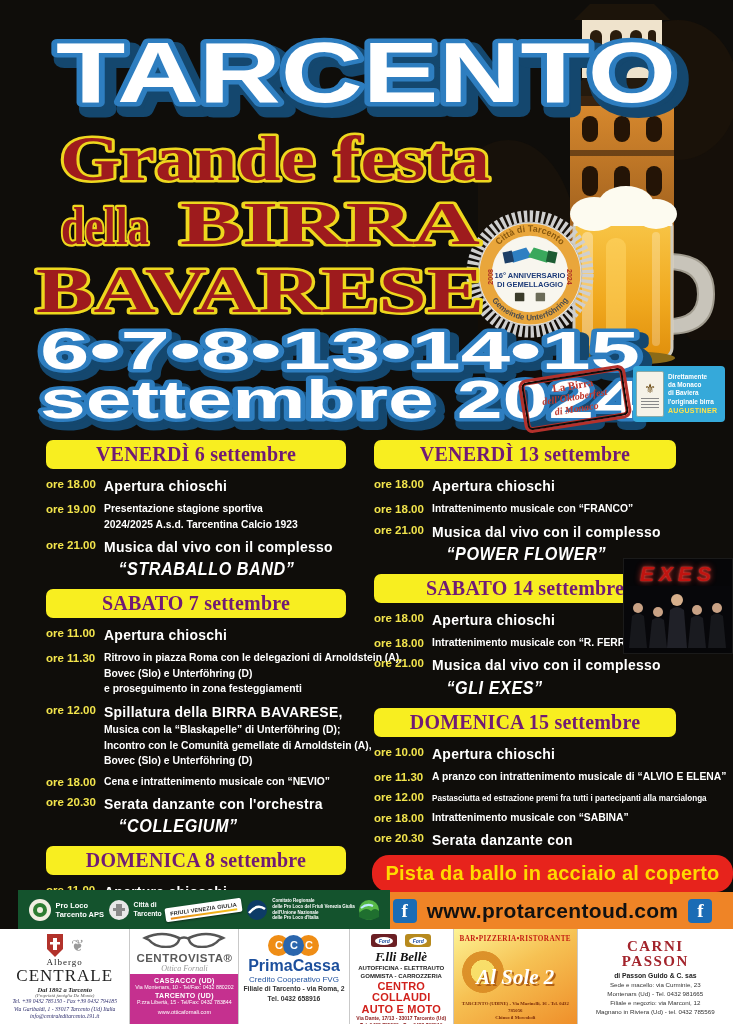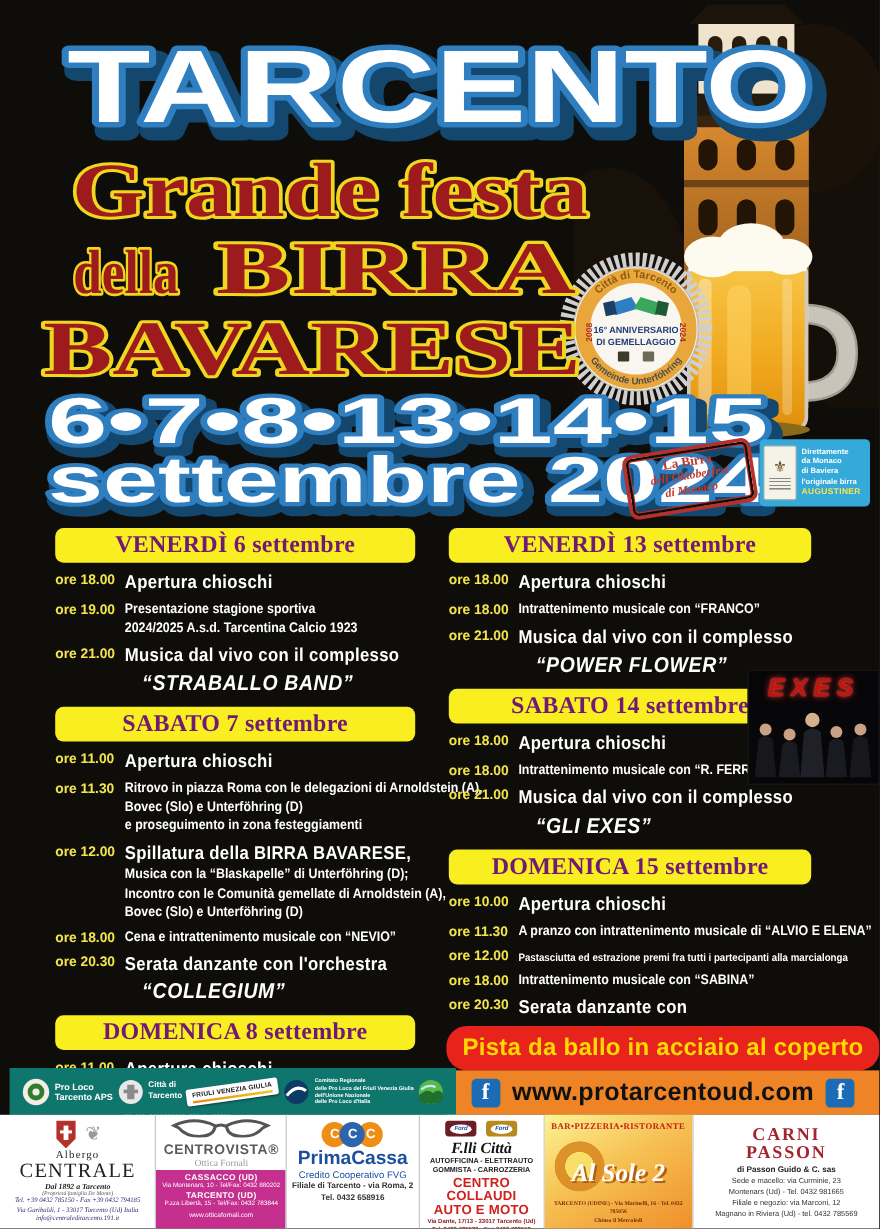--- a/index.html
+++ b/index.html
@@ -58,21 +58,21 @@
   .exes-box svg{display:block;}
 
   
   .banner-red{position:absolute;left:372px;top:855px;width:361px;height:37px;background:#e7231c;z-index:8;
               color:#ffd900;font-weight:bold;font-size:20px;text-align:center;line-height:37px;letter-spacing:.2px;border-radius:17px;}
   .site-bar{position:absolute;left:372px;top:892px;width:361px;height:37px;background:#ef8426;z-index:8;
             display:flex;align-items:center;justify-content:center;gap:10px;}
   .site-url{color:#111;font-weight:bold;font-size:21px;letter-spacing:.3px;}
   .fb{width:24px;height:24px;background:#1b6cb5;border-radius:4px;color:#fff;font-family:"Liberation Serif",serif;
       font-weight:bold;font-size:19px;text-align:center;line-height:24px;}
-  .partners-bar{position:absolute;left:8px;top:890px;width:372px;height:39px;background:#0f766e;z-index:8;
+  .partners-bar{position:absolute;left:18px;top:890px;width:372px;height:39px;background:#14532d;z-index:8;
                 display:flex;align-items:center;justify-content:space-evenly;padding:0 6px;box-sizing:border-box;}
   .pl-group{display:flex;align-items:center;gap:4px;color:#fff;}
   .pl-text{font-size:7.5px;font-weight:bold;line-height:1.2;}
   .pl-tiny{font-size:4.5px;font-weight:bold;line-height:1.25;}
   .fvg-card{background:#fff;border-radius:2px;transform:rotate(-8deg);padding:3px 5px 2px;box-shadow:0 1px 2px #0007;}
   .fvg-text{font-size:5.5px;font-weight:bold;color:#1a1a1a;letter-spacing:.2px;}
   .fvg-underline{height:2px;background:linear-gradient(90deg,#e88b18,#f5c51d);margin-top:1px;}
 
   
   .sponsors{position:absolute;left:0;top:929px;width:733px;height:95px;background:#fff;z-index:8;display:flex;}
@@ -81,21 +81,21 @@
   .sp-albergo{width:135px;font-family:"Liberation Serif",serif;color:#222;}
   .alb-logos{display:flex;justify-content:center;align-items:center;gap:6px;height:24px;}
   .alb-name-sm{font-size:9px;letter-spacing:1px;}
   .alb-name{font-size:17px;letter-spacing:1px;line-height:1;}
   .alb-tag{font-size:6.5px;font-style:italic;font-weight:bold;margin-top:2px;}
   .alb-sub{font-size:4.8px;font-style:italic;color:#555;}
   .alb-line{font-size:5.6px;font-style:italic;color:#2a2a6a;line-height:1.35;}
   .sp-cv{width:113px;display:flex;flex-direction:column;padding:0;}
   .cv-top{padding:3px 2px 1px;}
   .cv-brand{font-size:11.5px;font-weight:bold;color:#5a5a5a;letter-spacing:.5px;}
-  .cv-script{font-size:8px;color:#999;font-family:"Liberation Serif",serif;}
+  .cv-script{font-size:8px;font-style:italic;color:#999;font-family:"Liberation Serif",serif;}
   .cv-magenta{background:#c5308f;color:#fff;flex:1;padding-top:3px;}
   .cv-city{font-size:7px;font-weight:bold;letter-spacing:.3px;}
   .cv-addr{font-size:5.3px;line-height:1.5;}
   .cv-web{font-size:5.5px;margin-top:2px;}
   .sp-pc{width:114px;}
   .pc-circles{display:flex;justify-content:center;margin:2px 0 1px;}
   .pc-c{width:21px;height:21px;border-radius:50%;color:#fff;font-weight:bold;font-size:11px;line-height:21px;margin:0 -3px;}
   .pc-brand{font-size:16px;font-weight:bold;color:#1c4f9c;line-height:1.1;}
   .pc-sub{font-size:8px;color:#1c4f9c;}
   .pc-line{font-size:6.8px;font-weight:bold;color:#333;line-height:1.5;}
@@ -574,21 +574,21 @@
 
     <div class="sp sp-belle">
       <div class="belle-badges">
         <div class="ford" style="background:#6b1f24;">
           <div class="ford-oval">Ford</div>
         </div>
         <div class="ford" style="background:#b78a1e;">
           <div class="ford-oval">Ford</div>
         </div>
       </div>
-      <div class="belle-brand">F.lli Città</div>
+      <div class="belle-brand">F.lli Bellè</div>
       <div class="belle-serv">AUTOFFICINA - ELETTRAUTO</div>
       <div class="belle-serv">GOMMISTA - CARROZZERIA</div>
       <div class="belle-red">CENTRO COLLAUDI</div>
       <div class="belle-red">AUTO E MOTO</div>
       <div class="belle-line">Via Dante, 17/13 - 33017 Tarcento (Ud)</div>
       <div class="belle-line">Tel. 0432 785530 - Fax 0432 793519</div>
 
     </div>
 
     <div class="sp sp-sole">

